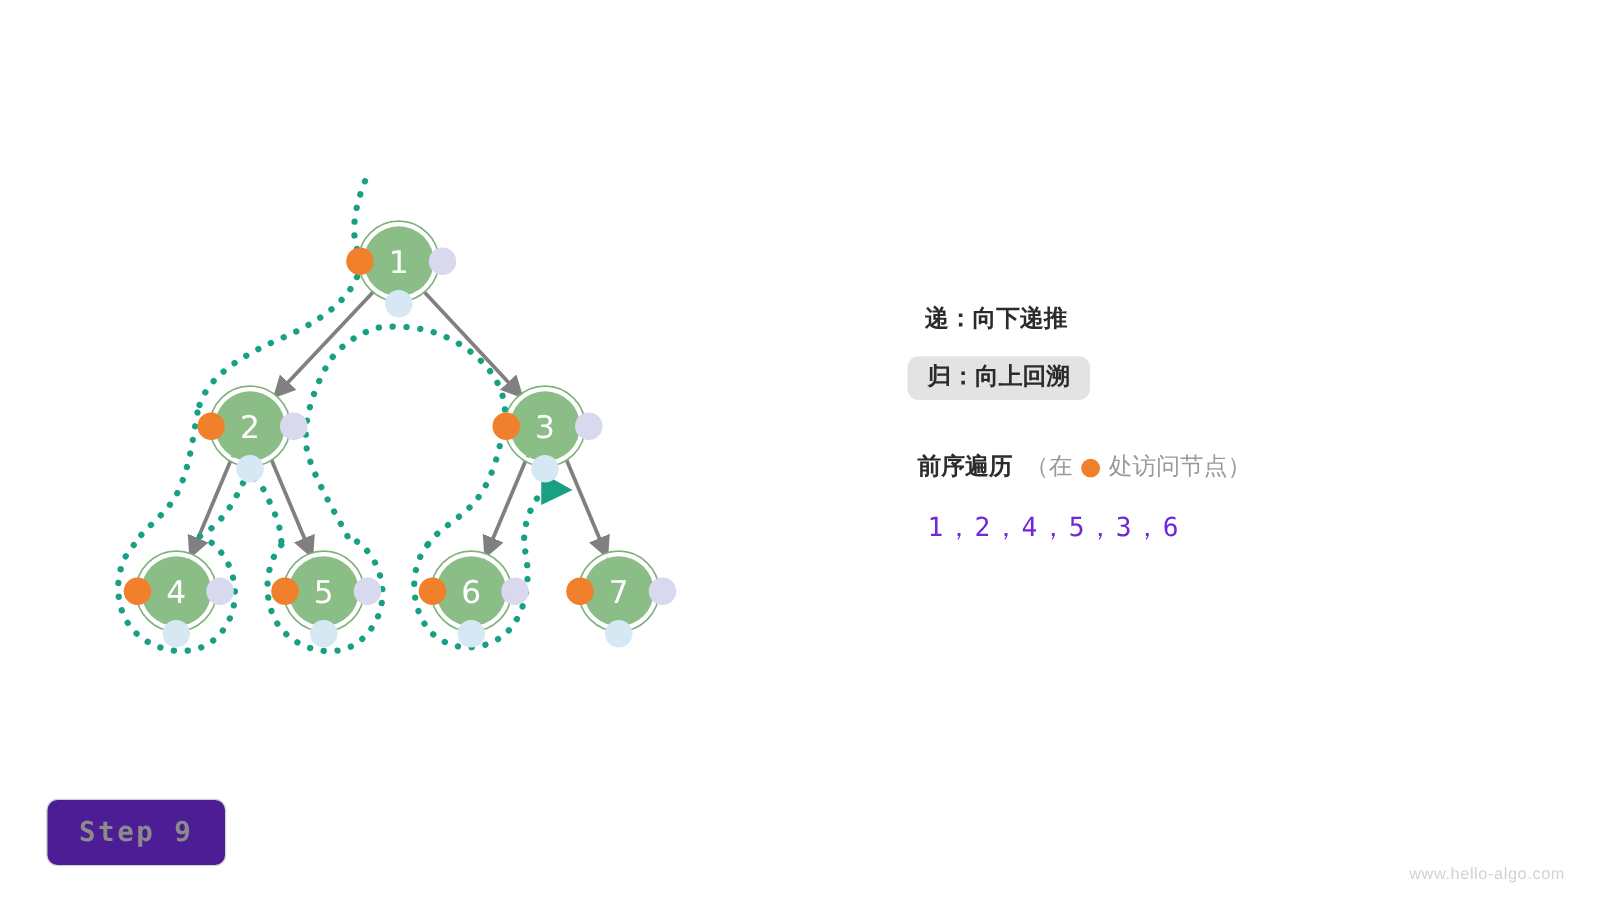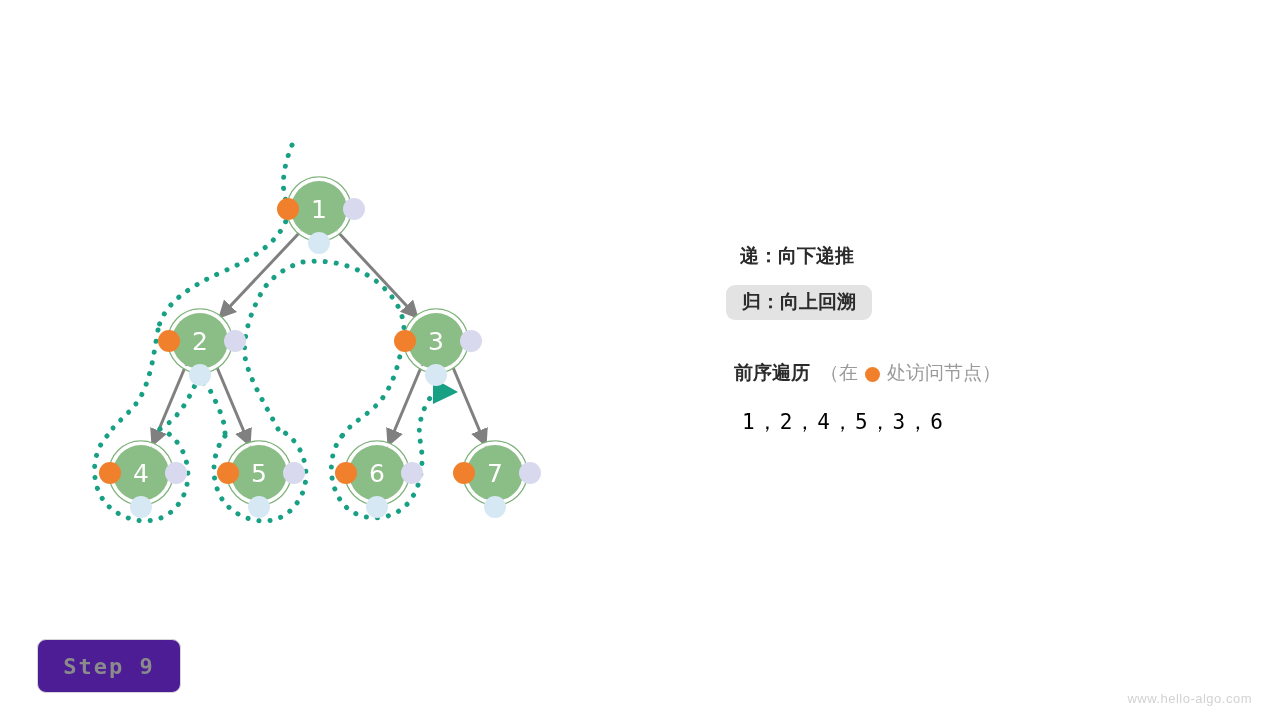--- a/index.html
+++ b/index.html
@@ -98,21 +98,21 @@
     margin: 0 7px;
     position: relative;
     top: 1px;
   }
   .traversal-seq {
     margin-top: 22px;
     margin-left: 8px;
     font-family: "DejaVu Sans Mono", monospace;
     font-size: 21px;
     letter-spacing: 2px;
-    color: #000000;
+    color: #6d28d9;
     white-space: nowrap;
   }
 
   
   .step-badge {
     position: absolute;
     left: 37px;
     top: 639px;
     width: 144px;
     height: 54px;

